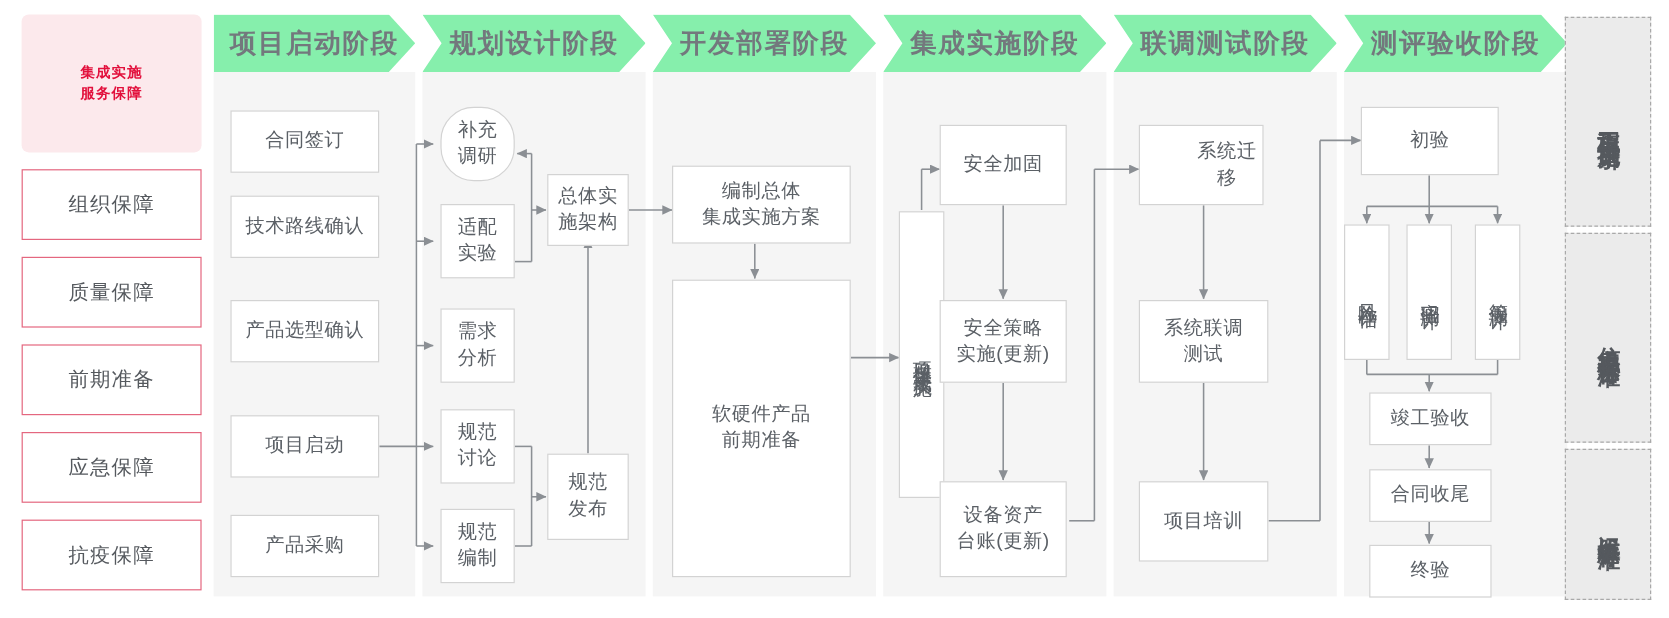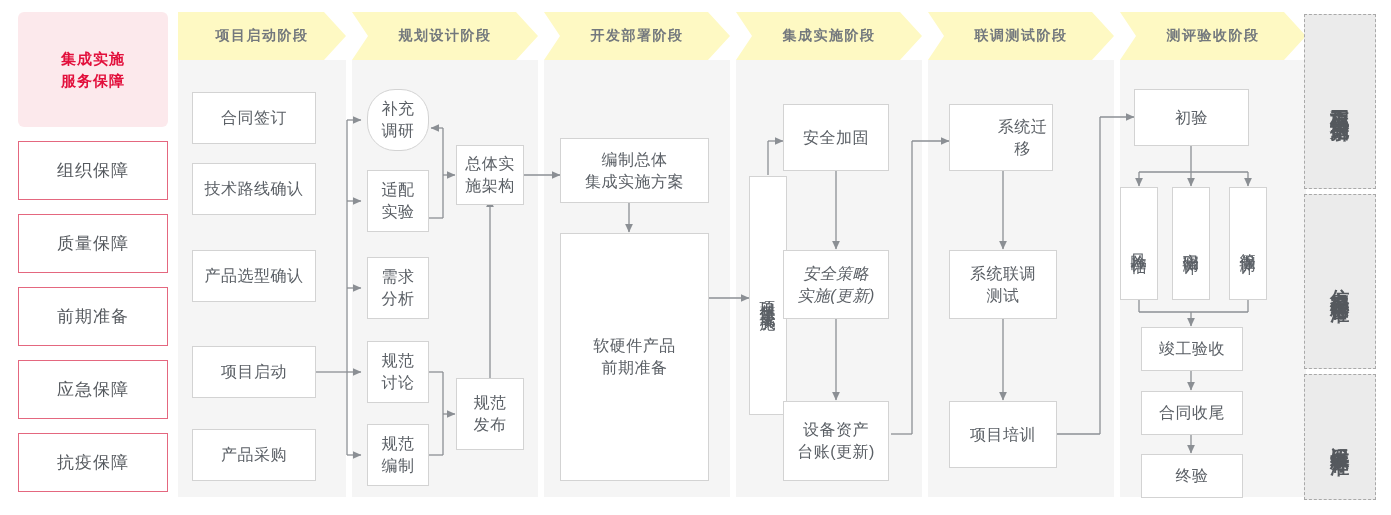--- a/index.html
+++ b/index.html
@@ -9,34 +9,34 @@
     font-family:"Liberation Sans","DejaVu Sans",sans-serif;
     overflow:hidden;
   }
   #root{position:relative;width:1391px;height:515px;}
 
   
   .rail{position:absolute;left:18px;top:12px;width:150px;}
   .rail-head{
     height:115px;background:#fce9ec;border-radius:6px;
     display:flex;flex-direction:column;align-items:center;justify-content:center;
-    color:#e2103c;font-weight:bold;font-size:15px;line-height:1.45;letter-spacing:1px;
+    color:#e2103c;font-weight:bold;font-size:12px;line-height:1.45;letter-spacing:1px;
   }
   .rail-item{
     height:57px;margin-top:14px;border:1.6px solid #e4677f;background:#fff;
     display:flex;align-items:center;justify-content:center;
     color:#55595e;font-size:17px;letter-spacing:1px;
   }
 
   
   .phase{position:absolute;top:12px;}
   .phase-head{
-    position:relative;height:48px;background:#fef9c3;
+    position:relative;height:48px;background:#86efac;
     display:flex;align-items:center;justify-content:center;
-    color:#73787d;font-weight:bold;font-size:14px;letter-spacing:1.5px;
+    color:#73787d;font-weight:bold;font-size:22px;letter-spacing:1.5px;
     clip-path:polygon(0 0, calc(100% - 22px) 0, 100% 50%, calc(100% - 22px) 100%, 0 100%);
   }
   .phase.first .phase-head{
     clip-path:polygon(0 0, calc(100% - 22px) 0, 100% 50%, calc(100% - 22px) 100%, 0 100%);
   }
   .phase.notfirst .phase-head{
     clip-path:polygon(0 0, calc(100% - 22px) 0, 100% 50%, calc(100% - 22px) 100%, 0 100%, 16px 50%);
   }
   .phase-body{background:#f5f5f5;height:437px;}
 
@@ -245,21 +245,21 @@
   <div class="node ml" style="left:560px;top:233px;width:149px;height:248px;">
       <span>软硬件产品<br>前期准备</span>
     </div>
 
   <div class="node vert" style="left:749px;top:176px;width:38px;height:239px;">
       <span>项目整体集成实施</span>
     </div>
   <div class="node ml" style="left:783px;top:104px;width:106px;height:67px;">
       <span>安全加固</span>
     </div>
-  <div class="node ml" style="left:783px;top:250px;width:106px;height:69px;font-style:italic;">
+  <div class="node ml" style="left:783px;top:250px;width:106px;height:69px;">
       <span>安全策略<br>实施(更新)</span>
     </div>
   <div class="node ml" style="left:783px;top:401px;width:106px;height:80px;">
       <span>设备资产<br>台账(更新)</span>
     </div>
 
   <div class="node ml" style="left:949px;top:104px;width:104px;height:67px;padding-left:43px;">
       <span>系统迁移</span>
     </div>
   <div class="node ml" style="left:949px;top:250px;width:108px;height:69px;">

